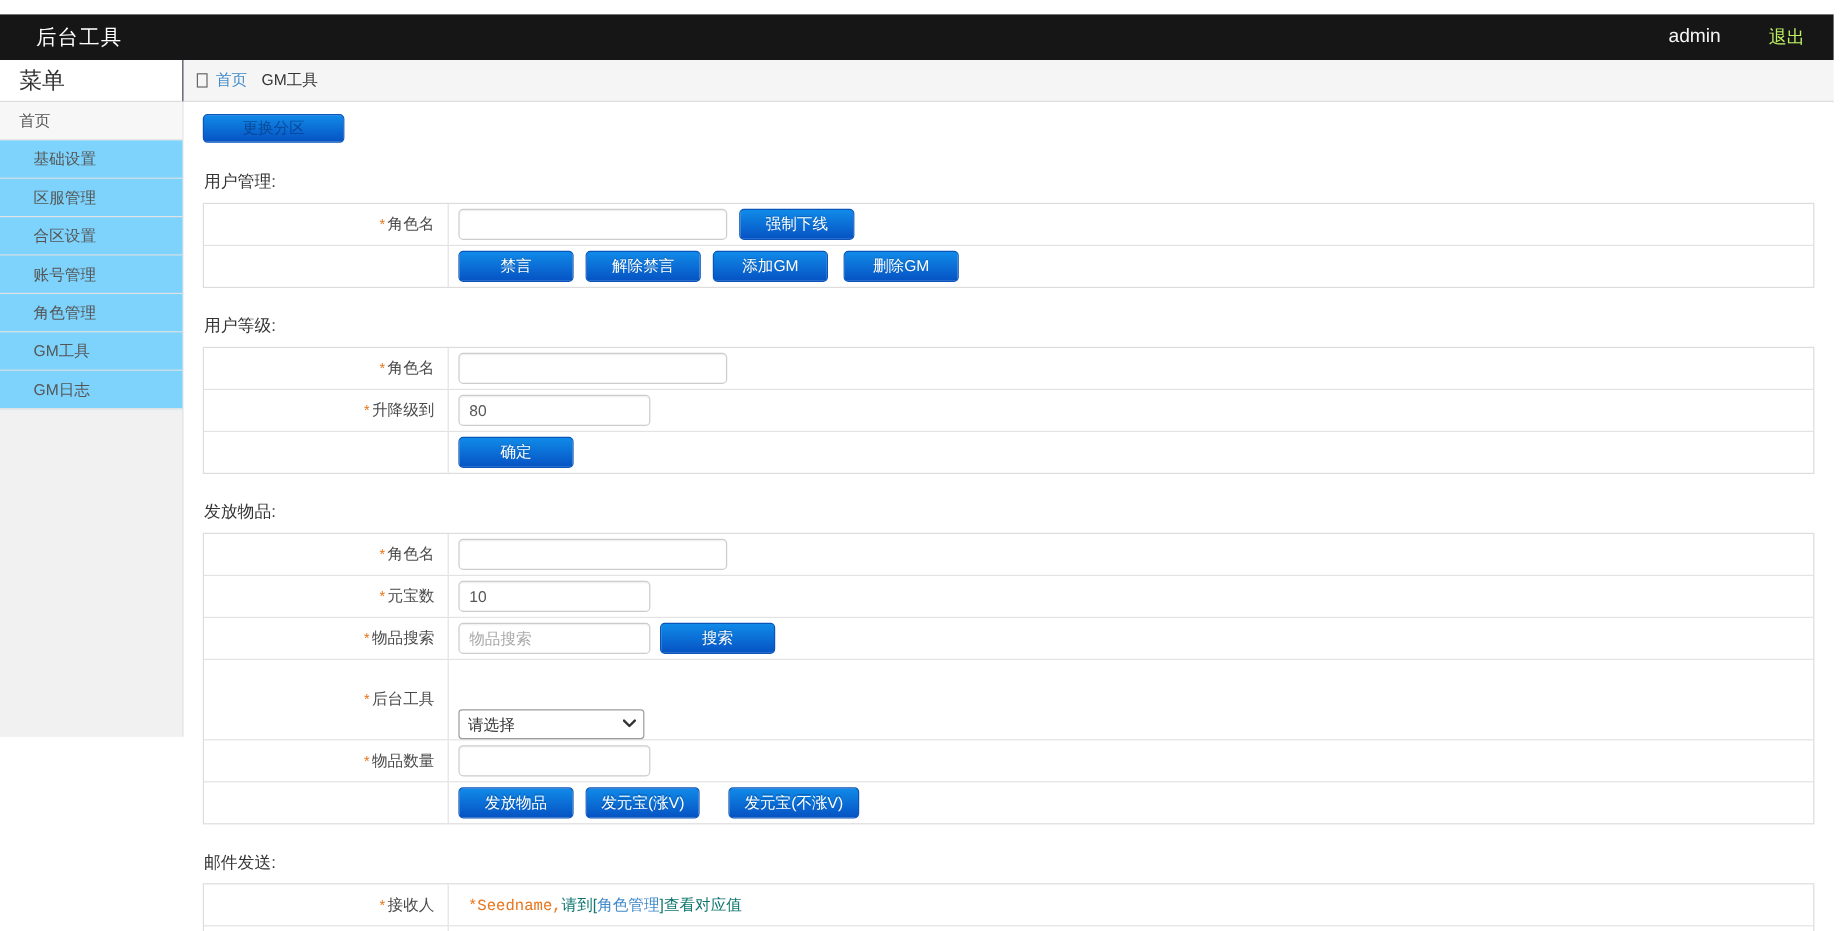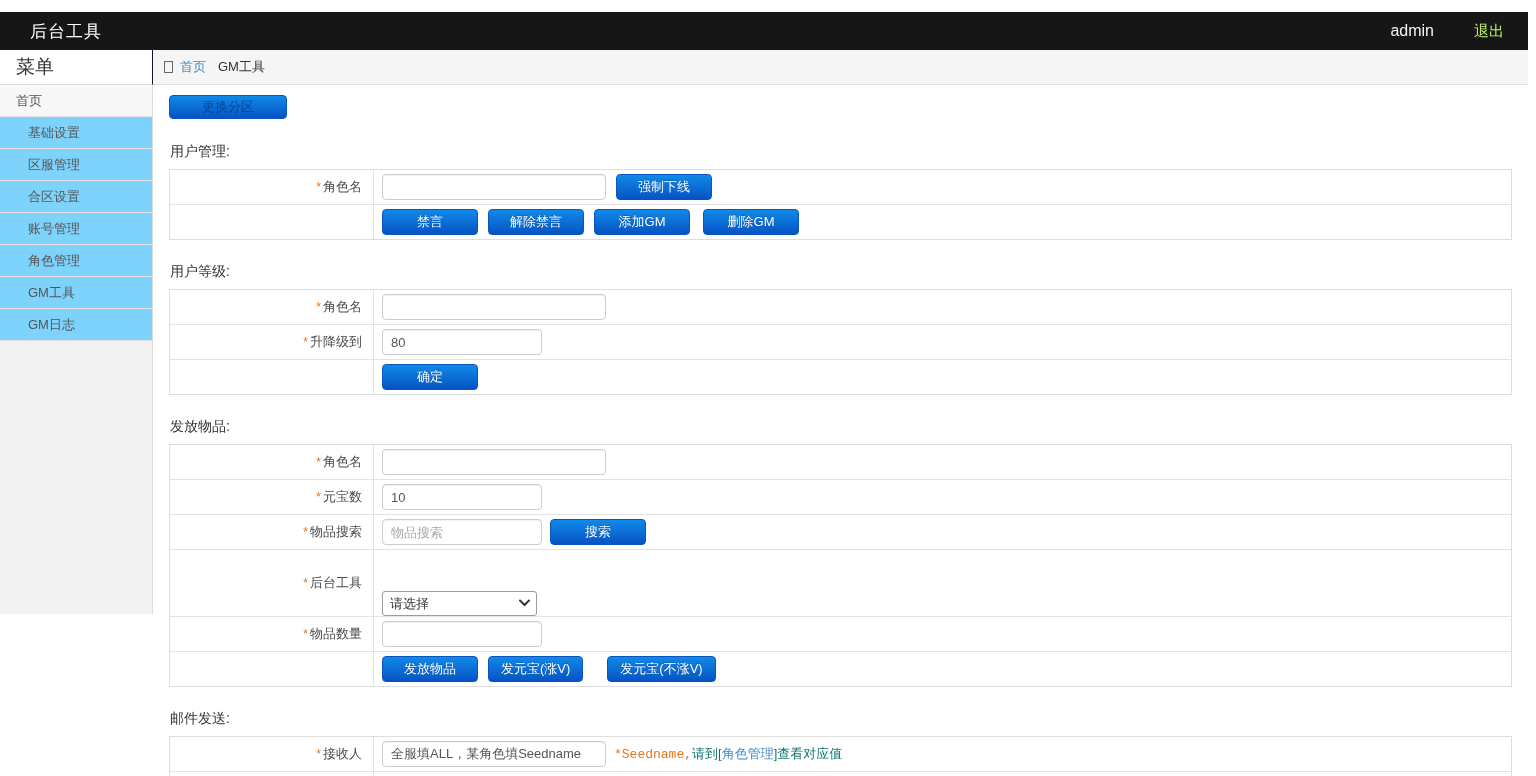--- a/index.html
+++ b/index.html
@@ -228,21 +228,20 @@
 
       
       <div class="section-title">邮件发送:</div>
       <div class="formbox">
         <div class="frow">
           <div class="fcell-label">
             <i class="req">*</i>
             <span>接收人</span>
           </div>
           <div class="fcell-field">
-            <input class="inp" type="text" value="全服填ALL，某角色填Seedname" style="">
             <span class="hint"><span class="mono">*Seedname,</span><span class="org">请到[</span><span class="lnk">角色管理</span><span class="org">]查看对应值</span></span>
           </div>
         </div>
         <div class="frow">
           <div class="fcell-label">
             <i class="req">*</i>
             <span>标题</span>
           </div>
           <div class="fcell-field">
             <input class="inp inp-sm" type="text" style="">

